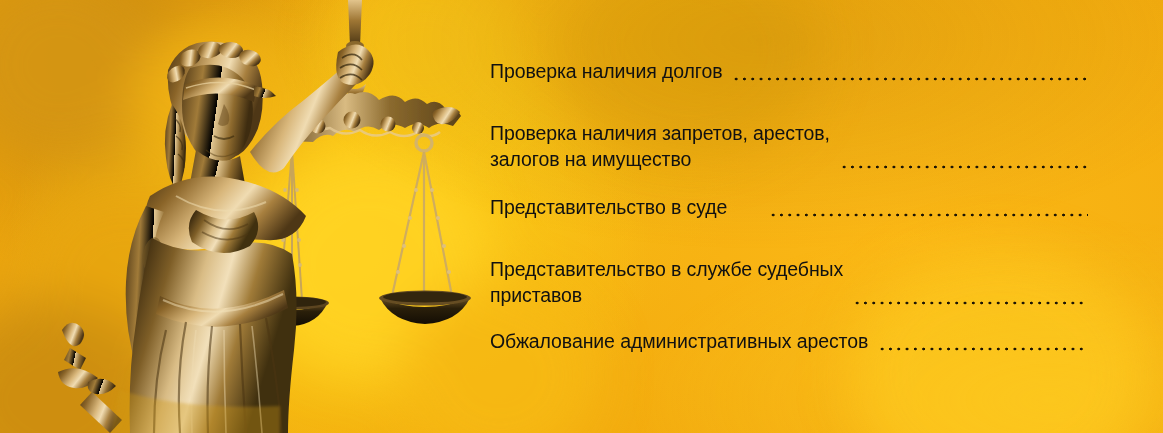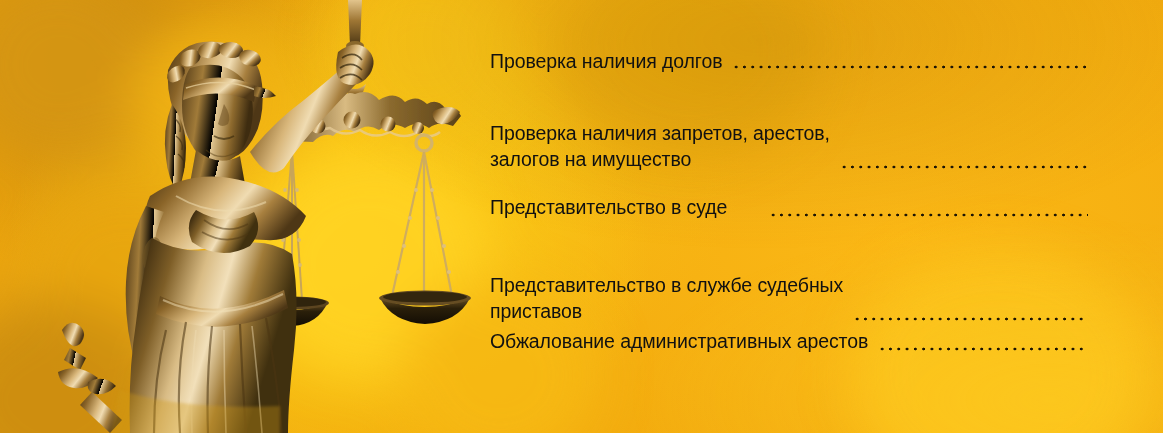--- a/index.html
+++ b/index.html
@@ -339,37 +339,37 @@
       <path d="M92 392 l30 28 l-12 13 l-30 -28 z" fill="url(#brz)"></path>
     </g>
 
     <g filter="url(#softer)" opacity=".35">
       <path d="M120 390 q60 20 160 16 l0 30 l-170 0 z" fill="#D09A16"></path>
     </g>
   </svg>
 
   <div id="price-list">
 
-    <div class="price-row" style="top:48px;align-items:center;">
+    <div class="price-row" style="top:58px;">
       <span class="row-text">Проверка наличия долгов</span>
       <span class="leader"></span>
     </div>
 
     <div class="price-row" style="top:120px;">
       <span class="row-text">Проверка наличия запретов, арестов,
 залогов на имущество</span>
       <span class="leader"></span>
     </div>
 
     <div class="price-row" style="top:194px;gap:32px;">
       <span class="row-text">Представительство в суде</span>
       <span class="leader"></span>
     </div>
 
-    <div class="price-row" style="top:256px;margin-top:16px;">
+    <div class="price-row" style="top:256px;">
       <span class="row-text">Представительство в службе судебных
 приставов</span>
       <span class="leader"></span>
     </div>
 
     <div class="price-row" style="top:328px;">
       <span class="row-text">Обжалование административных арестов</span>
       <span class="leader"></span>
     </div>
 

